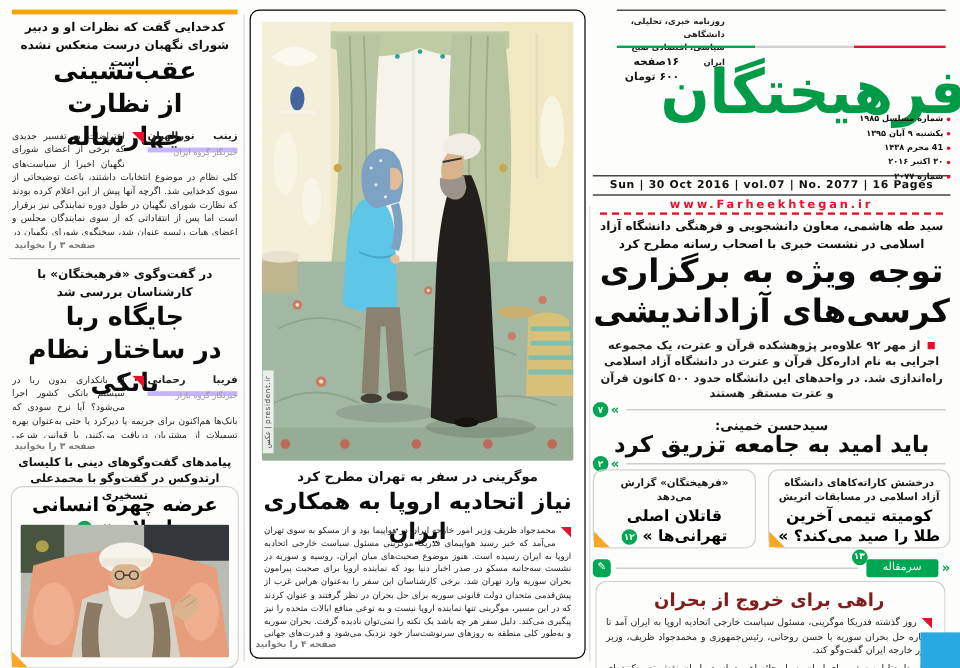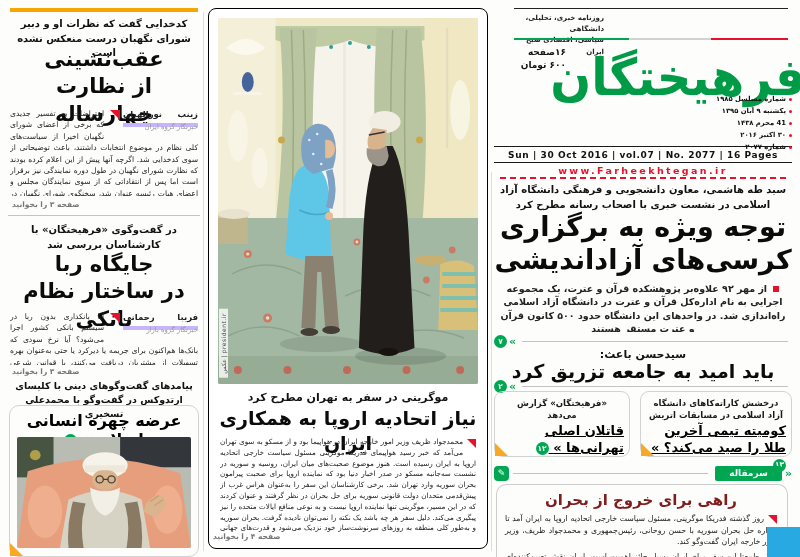--- a/index.html
+++ b/index.html
@@ -98,25 +98,25 @@
   .mrow { position:absolute; left:0; right:0; height:14px; display:flex; align-items:center; direction:ltr; gap:2px; }
   .mrow1 { top:326px; } .mrow2 { top:371px; }
   .kh-kick { top:339px; font-size:11px; }
   .kh-h { top:351px; font-size:19px; }
 
   .nbox { position:absolute; top:383px; height:66px; border:1px solid #d2d2d2; border-radius:9px; }
   .box-sport { left:146px; right:0; }
   .box-report { left:0; width:136px; }
   .bx-kick { margin-top:5px; padding:0 6px; text-align:center; font-size:8.6px; font-weight:bold;
              line-height:1.4; color:#1a1a1a; }
-  .bx-h { margin-top:2px; padding:0 5px; font-size:13px; font-weight:bold; color:#000;
-          line-height:1.3;text-decoration:underline; }
+  .bx-h { margin-top:2px; padding:0 5px; text-align:center; font-size:13px; font-weight:bold; color:#000;
+          line-height:1.3; }
 
   .edrow { position:absolute; top:457px; left:0; right:0; height:16px; display:flex; align-items:center; }
-  .edpill { background:#00A651; color:#fff; font-size:9px; font-weight:bold; padding:2px 14px 3px;
+  .edpill { background:#00A651; color:#fff; font-size:9px; font-weight:normal; padding:2px 14px 3px;
             border-radius:2px; margin:0 3px; }
   .penicon { width:15px; height:15px; background:#00A651; border-radius:4px; color:#fff; font-size:9px;
              display:flex; align-items:center; justify-content:center; flex:0 0 auto; }
   .edbox { position:absolute; top:476px; left:2px; right:4px; height:78px; border:1px solid #cdcdcd;
            border-bottom:none; border-radius:10px 10px 0 0; padding:6px 10px 0 8px; overflow:hidden; }
   .ed-title { text-align:center; font-size:15px; font-weight:bold; color:#7f1d1d; margin-bottom:4px; }
   .ed-p { font-size:7.8px; line-height:1.5; text-align:justify; color:#222; margin-bottom:3px; }
   .ednum { float:right; font-size:24px; line-height:.9; color:#F15A24; font-weight:bold; margin-left:5px;
            font-family:"DejaVu Serif", serif; }
   .bluebox { position:absolute; left:767px; top:527px; width:33px; height:30px; background:#29A9E1; }
@@ -352,21 +352,21 @@
     <div class="lead-sum">
       <span class="redsq"></span>
       <span>از مهر ۹۲ علاوه‌بر پژوهشکده قرآن و عترت، یک مجموعه اجرایی به نام اداره‌کل قرآن و عترت در دانشگاه آزاد اسلامی راه‌اندازی شد. در واحدهای این دانشگاه حدود ۵۰۰ کانون قرآن و عترت مستقر هستند</span>
     </div>
     <div class="mrow mrow1">
       <span class="pgc">۷</span>
       <span class="chev">«</span>
       <span class="mline"></span>
     </div>
 
-    <div class="kick kh-kick">سیدحسن باعث:</div>
+    <div class="kick kh-kick">سیدحسن خمینی:</div>
     <div class="hl kh-h">باید امید به جامعه تزریق کرد</div>
     <div class="mrow mrow2">
       <span class="pgc">۲</span>
       <span class="chev">«</span>
       <span class="mline"></span>
     </div>
 
     <div class="nbox box-sport">
       <div class="bx-kick">درخشش کاراته‌کاهای دانشگاه آزاد اسلامی در مسابقات اتریش</div>
       <div class="bx-h">

